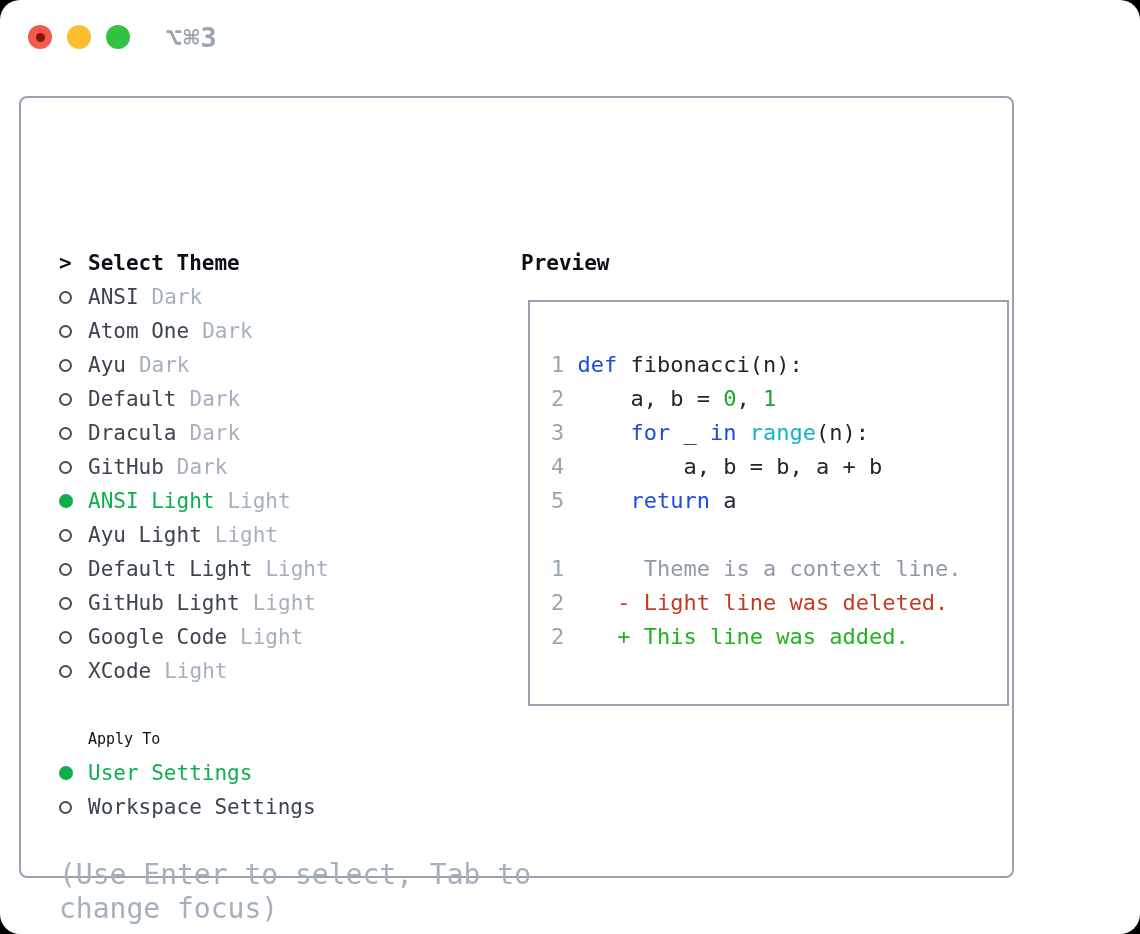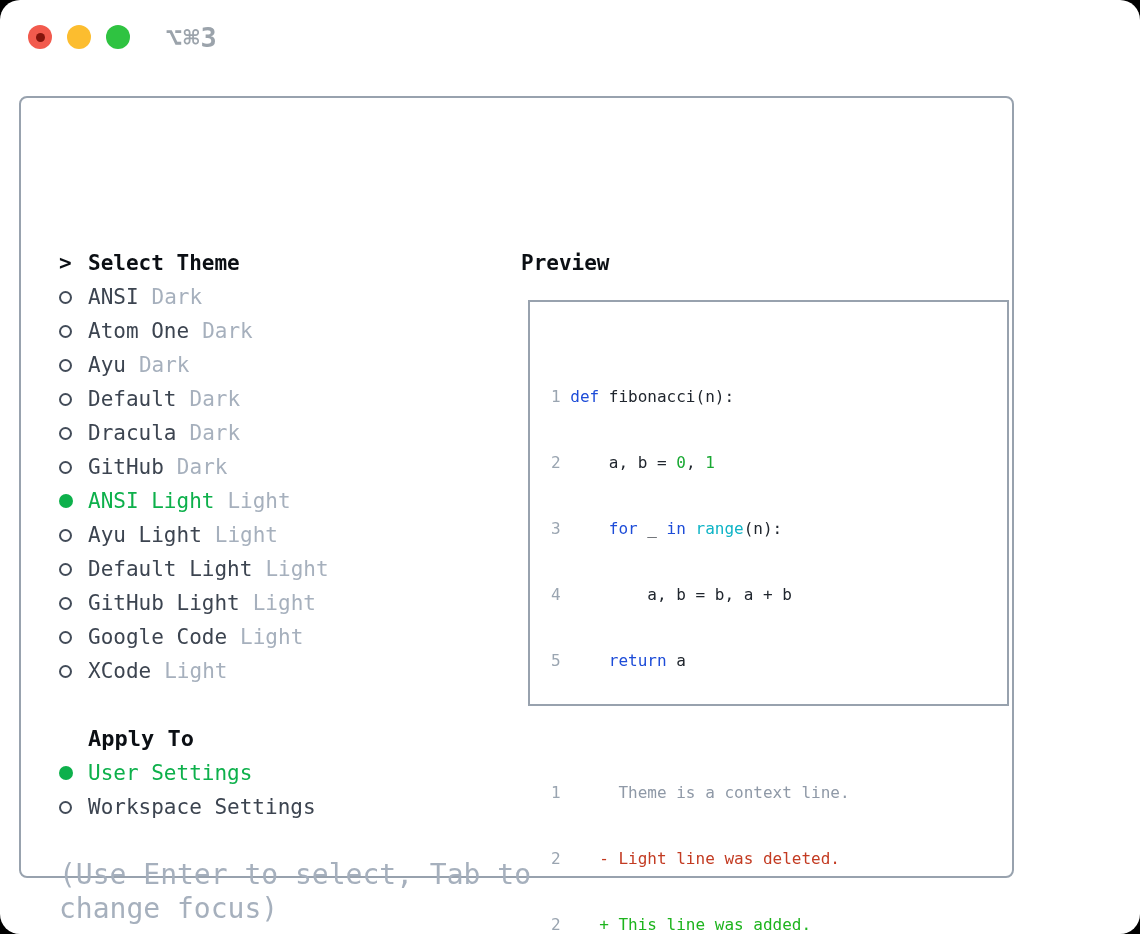--- a/index.html
+++ b/index.html
@@ -51,36 +51,36 @@
   .marker{display:inline-block;width:29px;font-weight:bold;color:var(--c-header);}
   .radio{
     display:inline-block;width:13px;height:13px;margin-right:16px;border-radius:50%;
     border:2px solid var(--c-radio);flex:0 0 13px;
   }
   .radio.sel{border:none;background:var(--c-sel);width:14px;height:14px;flex:0 0 14px;margin-right:15px;}
   .label{color:#3c4450;}
   .label.sel-text{color:var(--c-sel);}
   .variant{color:var(--c-muted);margin-left:13px;}
   .apply-section{position:absolute;left:38px;top:624px;}
-  .apply-header{height:34px;line-height:34px;font-size:22px;color:var(--c-header);padding-left:29px;font-weight:bold;}
+  .apply-header{height:34px;line-height:34px;font-size:15px;color:var(--c-header);padding-left:29px;}
   .hint{
     position:absolute;left:38px;top:760px;font-size:28px;color:var(--c-muted);
   }
   .hint div{height:34px;line-height:34px;}
   
   .preview-header{
     position:absolute;left:500px;top:148px;height:34px;line-height:34px;
     font-size:21px;font-weight:bold;color:var(--c-header);text-align:right;
   }
   .preview-box{
     position:absolute;left:507px;top:202px;width:481px;height:406px;
     border:2px solid var(--c-border);background:#fff;
   }
   .code-block{position:absolute;left:21px;top:46px;}
-  .cl{height:34px;line-height:34px;font-size:16px;white-space:pre;color:var(--c-text);margin-top:32px;}
+  .cl{height:34px;line-height:34px;font-size:22px;white-space:pre;color:var(--c-text);}
   .seg-linenum{color:var(--c-linenum);}
   .seg-plain{color:var(--c-text);}
   .seg-keyword{color:var(--c-keyword);}
   .seg-builtin{color:var(--c-builtin);}
   .seg-number{color:var(--c-number);}
   .seg-context{color:var(--c-context);}
   .seg-deleted{color:var(--c-deleted);}
   .seg-added{color:var(--c-added);}
 </style>
 </head>

